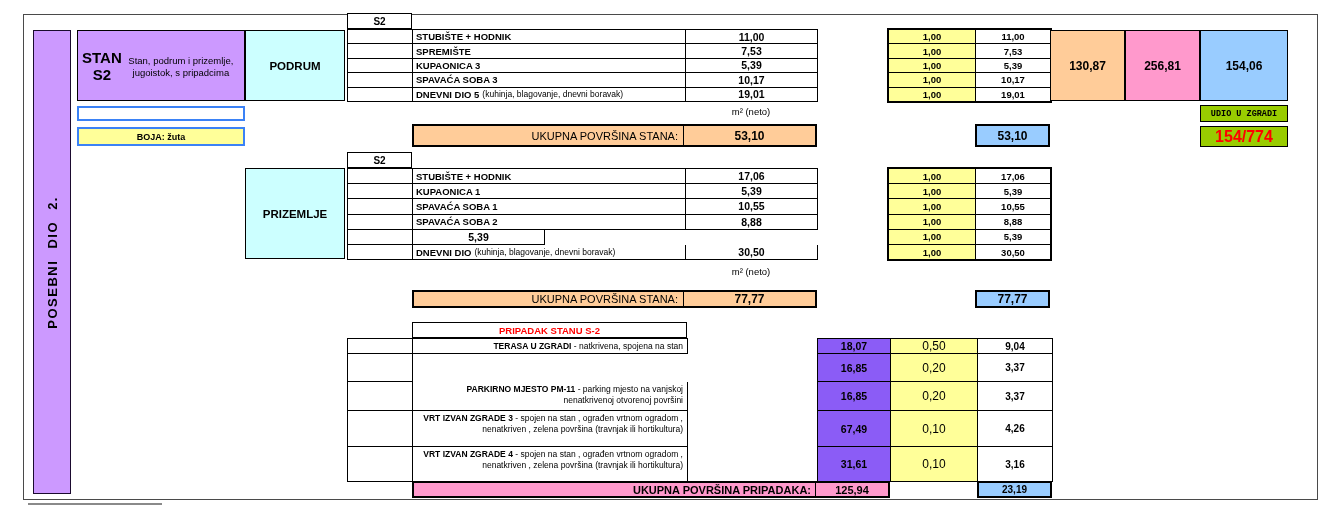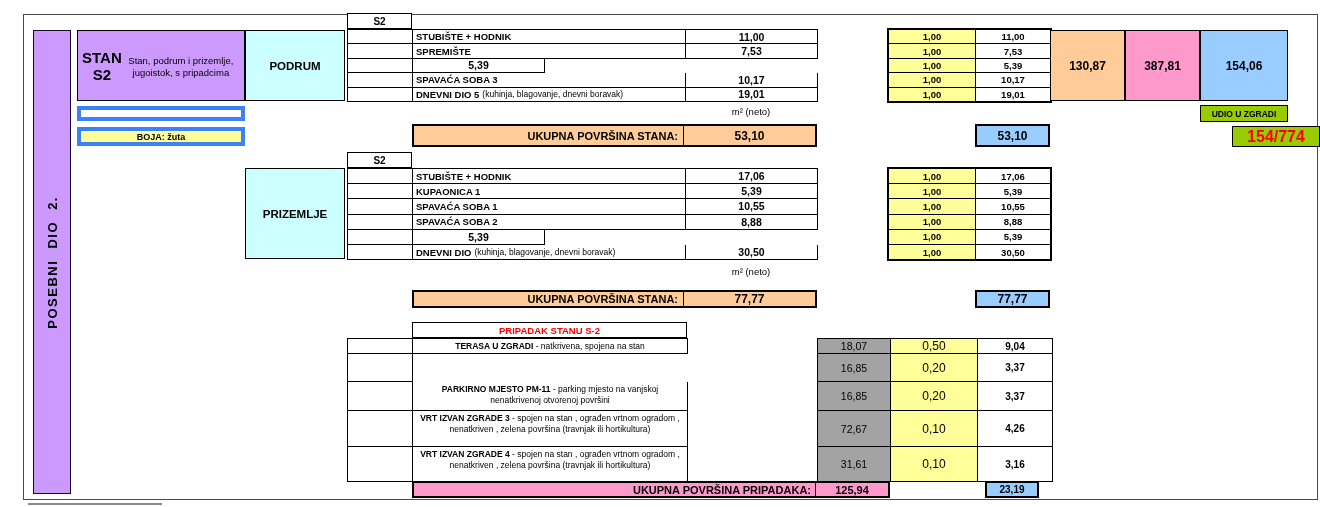--- a/index.html
+++ b/index.html
@@ -1,20 +1,20 @@
 <!DOCTYPE html>
 <html style="--purple: #CC99FF; --cyan: #CCFFFF; --yellow: #FFFF99; --orange: #FFCC99; --pink: #FF99CC; --blue: #99CCFF; --green: #99CC00; --red: #FF0000;"><head>
 <meta charset="utf-8">
 <style>
   * { margin:0; padding:0; box-sizing:border-box; }
   html,body { width:1320px; height:507px; background:#fff; overflow:hidden;
     font-family:"Liberation Sans", sans-serif; color:#000; position:relative; }
   .abs { position:absolute; }
   .cc { display:flex; align-items:center; justify-content:center; text-align:center; }
-  .bx  { border:4px solid #3b82f6; }
+  .bx  { border:2px solid #3b82f6; }
 
   
   .frame { left:23px; top:14px; width:1295px; height:486px; border:1.5px solid #4a4a4a; }
 
   
   .vbar { left:33px; top:30px; width:38px; height:464px; background:var(--purple);
           border:1.5px solid #1a0a2e; }
   .vbar span { writing-mode:vertical-rl; transform:rotate(180deg);
           font-weight:bold; font-size:13px; letter-spacing:1.5px; word-spacing:6px; }
 
@@ -47,43 +47,43 @@
   .name-cell .note { font-weight:normal; font-size:8.5px; margin-left:3px; }
   .area-cell { width:132px; font-weight:bold; font-size:10.5px; }
   .coef-cell { width:87px; background:var(--yellow); font-weight:bold; font-size:9.5px; }
   .res-cell  { width:75px; font-weight:bold; font-size:9.5px; }
 
   .m2note { width:132px; height:14px; font-size:9.5px; }
 
   
   .totalbar { display:flex; border:2px solid #000; background:var(--orange); }
   .totalbar .tlabel { flex:1; display:flex; align-items:center; justify-content:flex-end;
-          padding-right:5px; font-weight:bold; font-size:11px; }
+          padding-right:5px; font-weight:normal; font-size:11px; }
   .totalbar .tvalue { display:flex; align-items:center; justify-content:center;
           border-left:1.5px solid #000; font-weight:bold; font-size:12px; }
   .bluebox { background:var(--blue); border:2px solid #000; font-weight:bold; font-size:12px; }
 
   
   .sumbox { top:30px; height:71px; border:1.5px solid #000; font-weight:bold; font-size:12px; }
   .udio-label { left:1200px; top:105px; width:88px; height:17px; background:var(--green);
-          border:1.5px solid #000; font-weight:bold; font-size:8.5px; }
+          border:1.5px solid #000; font-weight:bold; font-size:8.5px;font-family:Liberation Mono, monospace; }
   .udio-value { left:1200px; top:126px; width:88px; height:21px; background:var(--green);
-          border:1.5px solid #000; font-weight:bold; font-size:16px; color:var(--red);margin-left:32px; }
+          border:1.5px solid #000; font-weight:bold; font-size:16px; color:var(--red); }
 
   
   .pri-header { left:412px; top:322px; width:275px; height:16px; background:#fff;
           border:1px solid #000; font-weight:bold; font-size:9.5px; color:var(--red); }
   .pri .row:nth-child(1){ height:15px; } .pri .row:nth-child(2){ height:28px; }
   .pri .row:nth-child(3){ height:29px; } .pri .row:nth-child(4){ height:36px; }
   .pri .row:nth-child(5){ height:35px; }
-  .pri-name-cell { width:275px; justify-content:flex-start !important; text-align:center;
+  .pri-name-cell { width:275px; justify-content:flex-start !important; text-align:right;
           padding:2px 4px; font-size:8.5px; line-height:1.3; display:block !important;
           overflow:hidden; }
   .pri-name-cell b { font-size:8.5px; }
-  .pri-area { width:73px; font-weight:normal; font-size:10.5px; background:#a3a3a3; }
+  .pri-area { width:73px; font-weight:bold; font-size:10.5px; background:#8b5cf6; }
   .pri-coef { width:87px; background:var(--yellow); font-weight:normal; font-size:12px; }
   .pri-res  { width:75px; font-weight:bold; font-size:10px; background:#fff; }
 
   .pinkbar { left:412px; top:481px; width:478px; height:17px; display:flex;
           background:var(--pink); border:2px solid #000; }
   .pinkbar .tlabel { flex:1; display:flex; align-items:center; justify-content:flex-end;
           padding-right:4px; font-weight:bold; font-size:11px; }
   .pinkbar .tvalue { width:73px; display:flex; align-items:center; justify-content:center;
           border-left:1.5px solid #000; font-weight:bold; font-size:11px; }
 
@@ -135,20 +135,24 @@
     <div class="cell spacer-cell"></div>
     <div class="cell name-cell">
       <b>SPREMIŠTE</b>
       <span class="note"></span>
     </div>
     <div class="cell area-cell">7,53</div>
   </div>
 
   <div class="row">
     <div class="cell spacer-cell"></div>
+    <div class="cell name-cell">
+      <b>KUPAONICA 3</b>
+      <span class="note"></span>
+    </div>
     <div class="cell area-cell">5,39</div>
   </div>
 
   <div class="row">
     <div class="cell spacer-cell"></div>
     <div class="cell name-cell">
       <b>SPAVAĆA SOBA 3</b>
       <span class="note"></span>
     </div>
     <div class="cell area-cell">10,17</div>
@@ -192,21 +196,21 @@
 
 <div class="abs m2note cc" style="left:685px; top:104px;">m² (neto)</div>
 
 <div class="abs totalbar" style="left:412px; top:124px; width:405px; height:23px;">
   <div class="tlabel">UKUPNA POVRŠINA STANA:</div>
   <div class="tvalue" style="width:132px;">53,10</div>
 </div>
 <div class="abs bluebox cc" style="left:975px; top:124px; width:75px; height:23px;">53,10</div>
 
 <div class="abs sumbox cc" style="left:1050px; width:75px; background:var(--orange);">130,87</div>
-<div class="abs sumbox cc" style="left:1125px; width:75px; background:var(--pink);">387,81</div>
+<div class="abs sumbox cc" style="left:1125px; width:75px; background:var(--pink);">256,81</div>
 <div class="abs sumbox cc" style="left:1200px; width:88px; background:var(--blue);">154,06</div>
 <div class="abs udio-label cc">UDIO U ZGRADI</div>
 <div class="abs udio-value cc">154/774</div>
 
 <div class="abs grid f2" style="left:347px; top:168px;">
   <div class="row">
     <div class="cell spacer-cell"></div>
     <div class="cell name-cell">
       <b>STUBIŠTE + HODNIK</b>
       <span class="note"></span>
@@ -335,31 +339,31 @@
     <div class="cell pri-res">3,37</div>
   </div>
 
   <div class="row">
     <div class="cell pri-area">16,85</div>
     <div class="cell pri-coef">0,20</div>
     <div class="cell pri-res">3,37</div>
   </div>
 
   <div class="row">
-    <div class="cell pri-area">72,67</div>
+    <div class="cell pri-area">67,49</div>
     <div class="cell pri-coef">0,10</div>
     <div class="cell pri-res">4,26</div>
   </div>
 
   <div class="row">
     <div class="cell pri-area">31,61</div>
     <div class="cell pri-coef">0,10</div>
     <div class="cell pri-res">3,16</div>
   </div>
 </div>
 
 <div class="abs pinkbar">
   <div class="tlabel">UKUPNA POVRŠINA PRIPADAKA:</div>
   <div class="tvalue">125,94</div>
 </div>
-<div class="abs bluebox cc" style="left:977px; top:481px; width:54px; height:17px; font-size:10px;margin-left:8px;">23,19</div>
+<div class="abs bluebox cc" style="left:977px; top:481px; width:75px; height:17px; font-size:10px;">23,19</div>
 
 <div class="abs stub-line"></div>
 
 </body></html>

